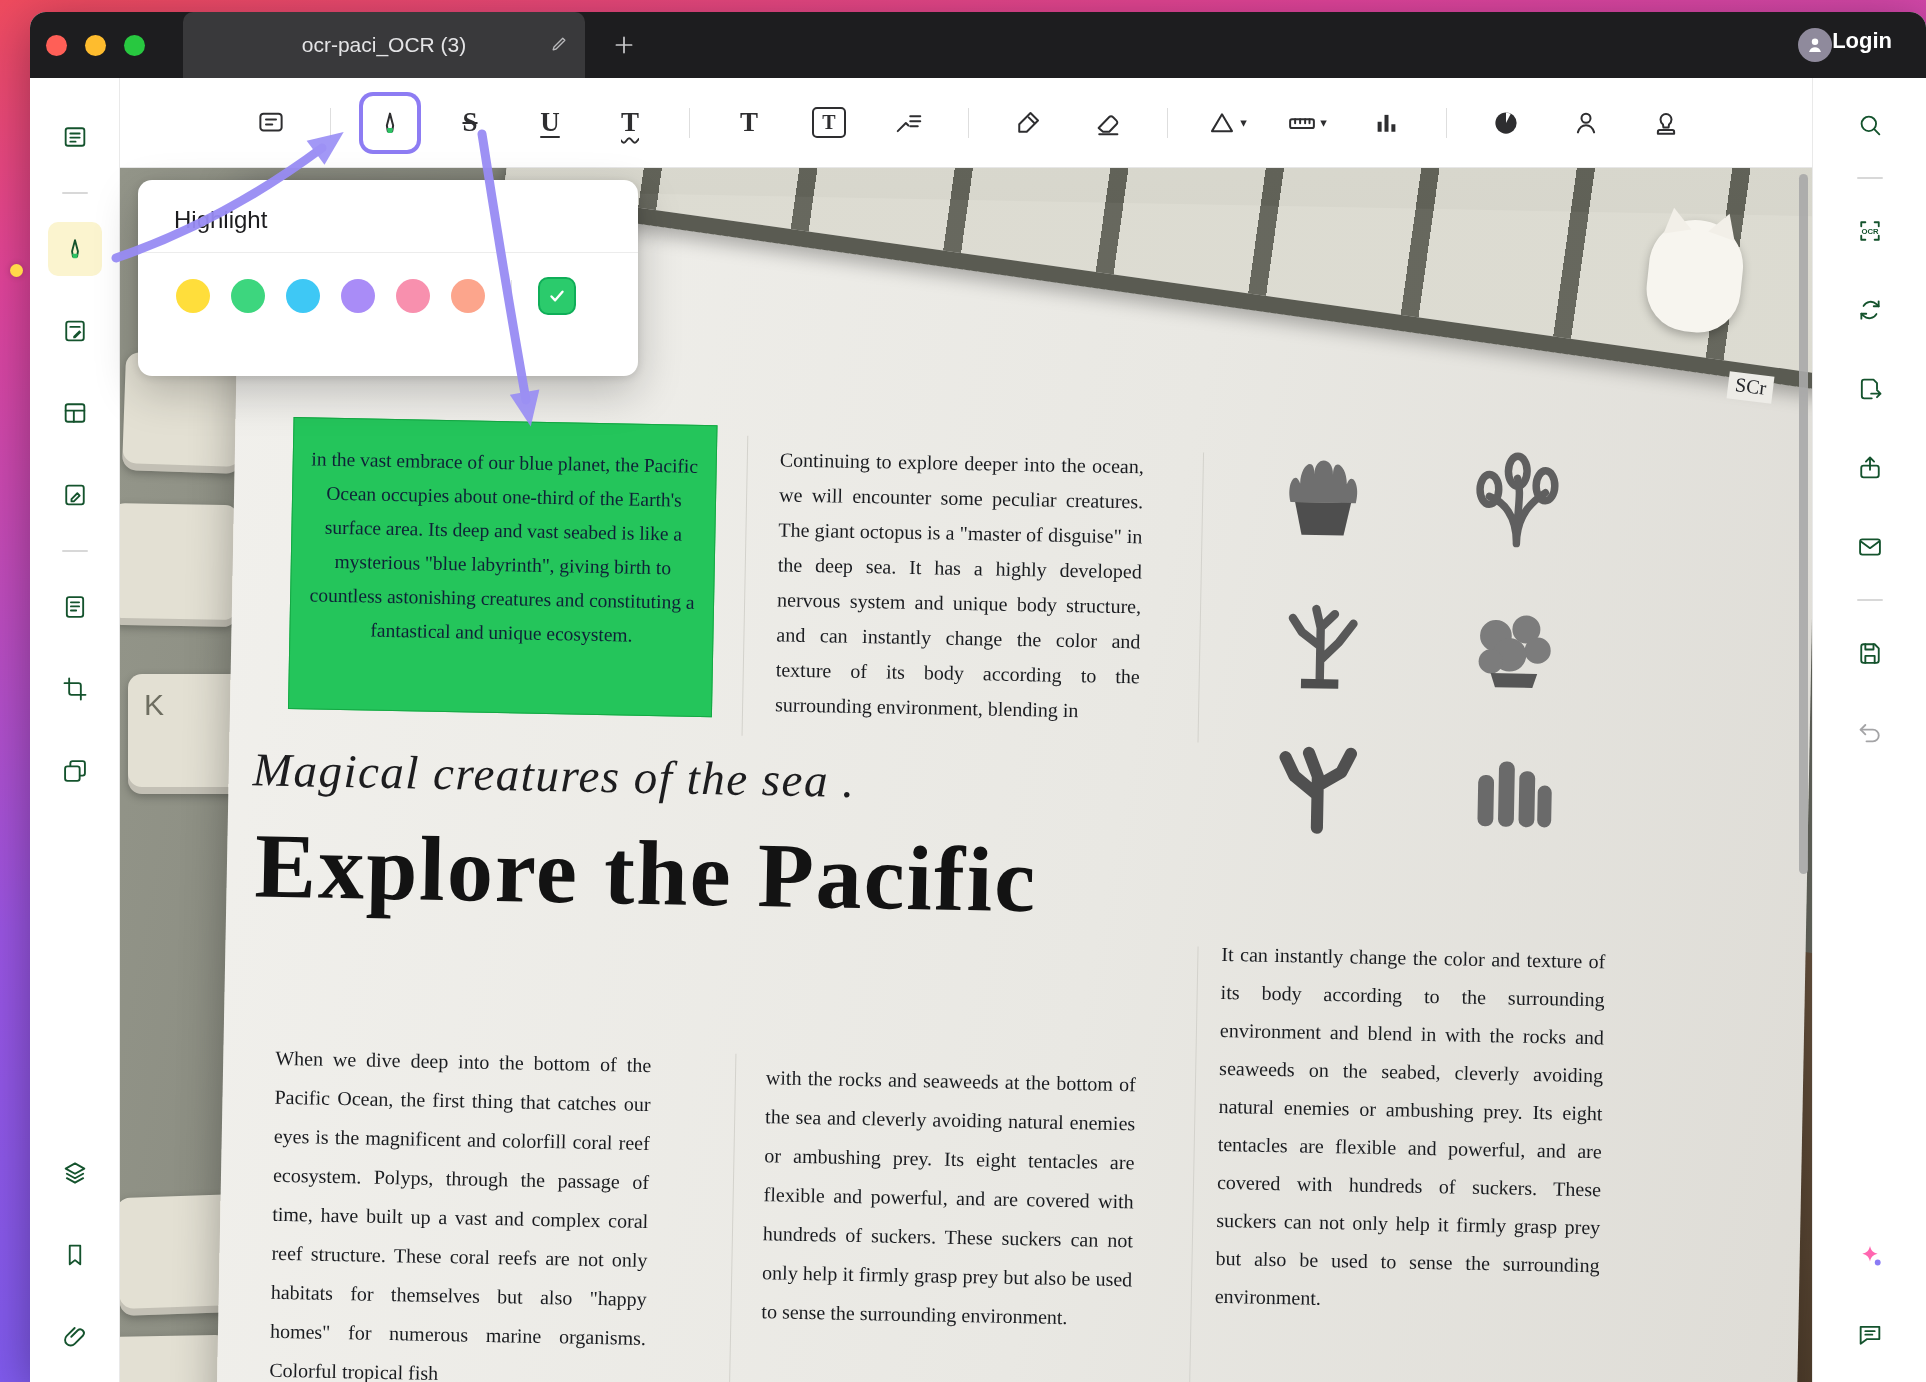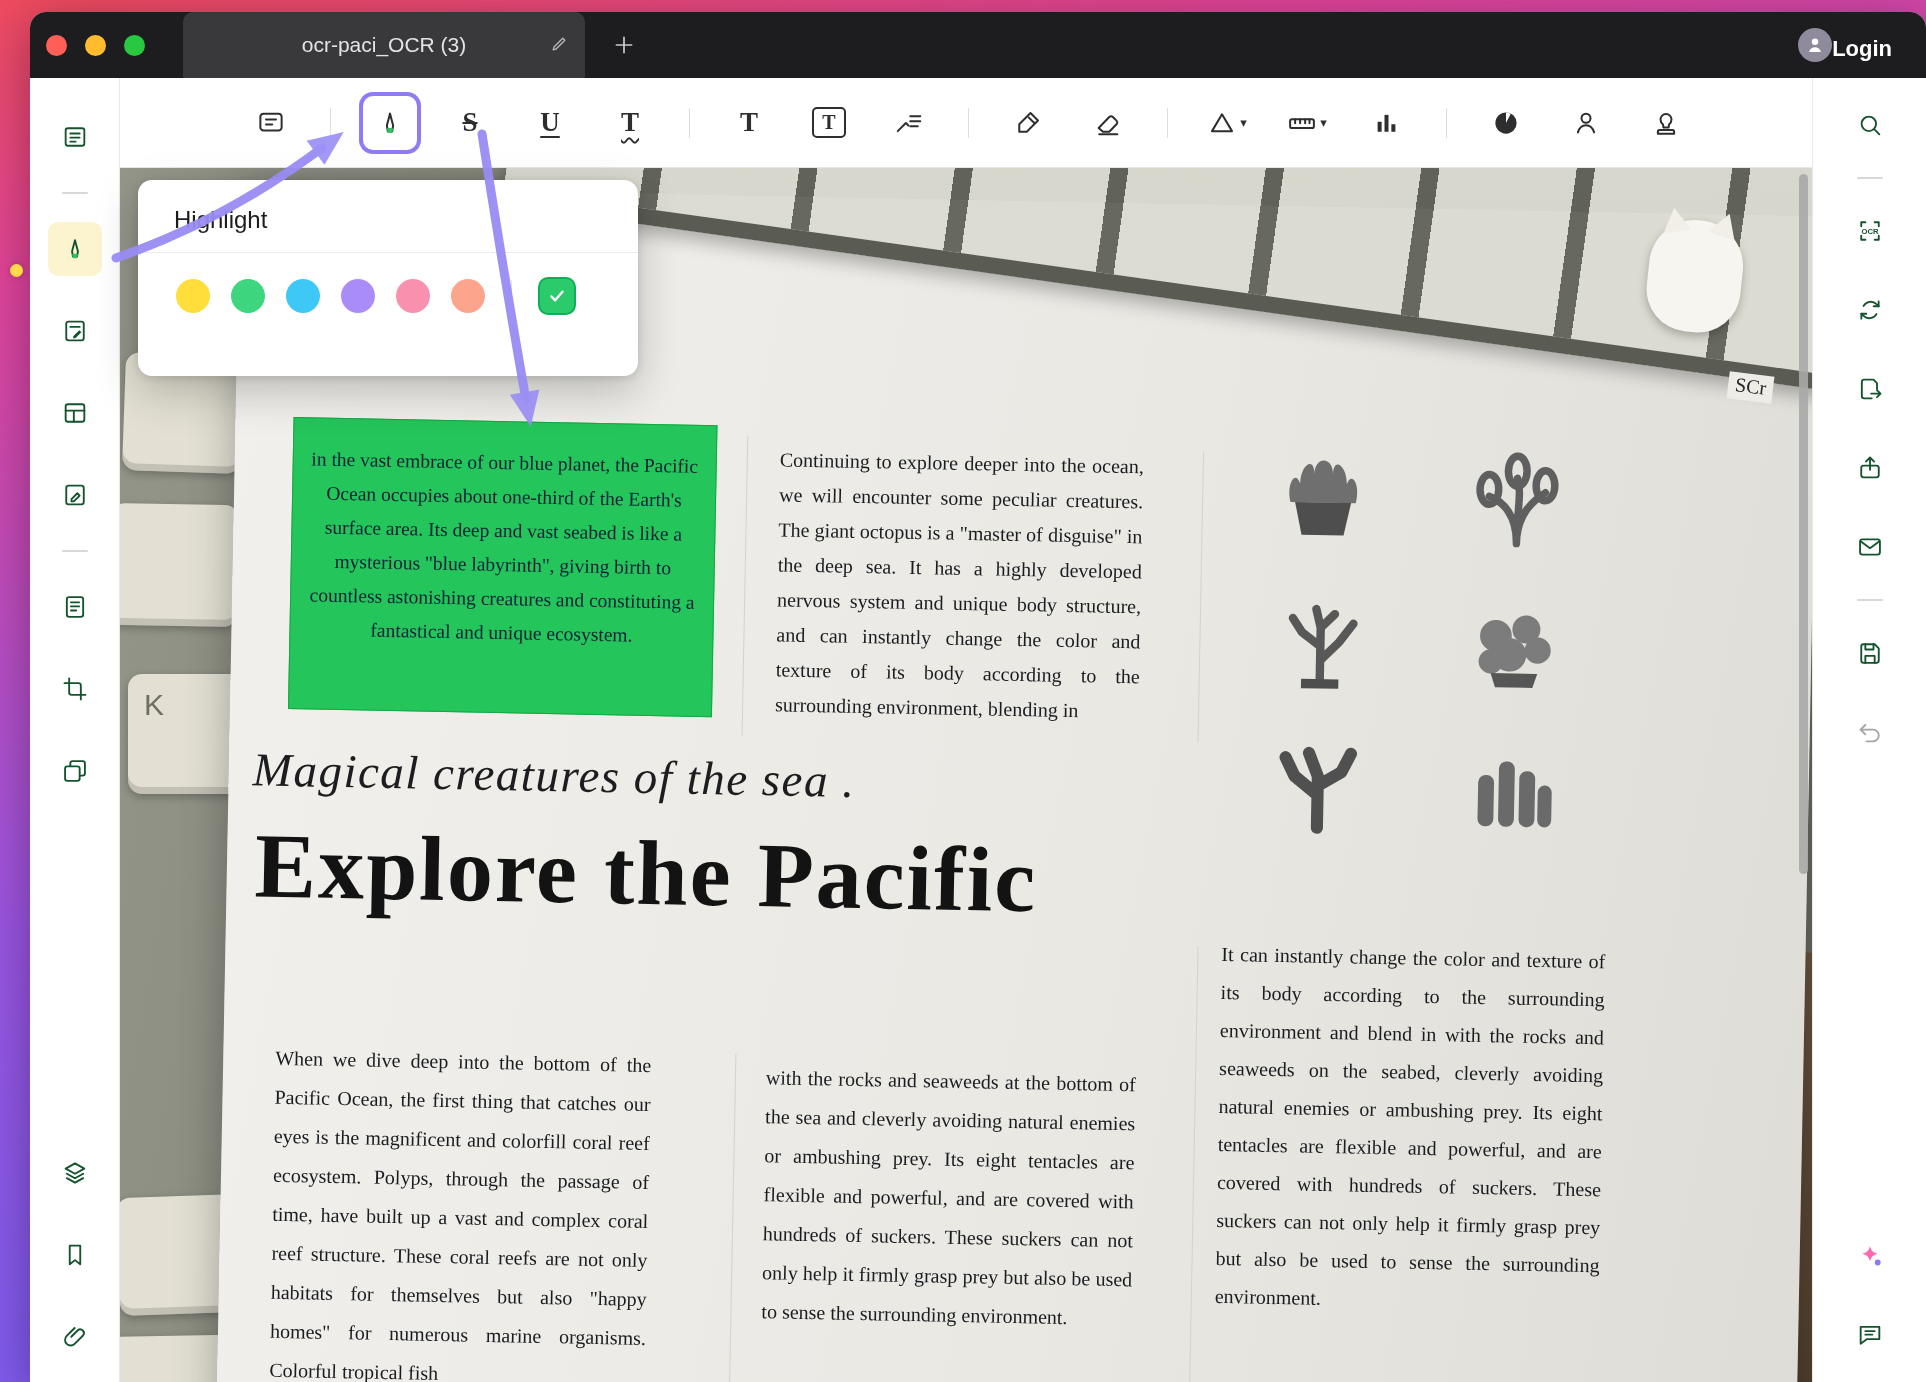--- a/index.html
+++ b/index.html
@@ -12,21 +12,21 @@
     border-radius:16px 16px 0 0;overflow:hidden;display:flex;flex-direction:column;box-shadow:0 10px 50px rgba(0,0,0,.35);}
   
   .titlebar{flex:0 0 66px;background:#1d1d1f;display:flex;align-items:center;position:relative;}
   .lights{margin-left:16px;display:flex;gap:18px;}
   .light{width:21px;height:21px;border-radius:50%;display:inline-block;cursor:pointer;}
   .light.red{background:#ff5f57;} .light.yellow{background:#febc2e;} .light.green{background:#28c840;}
   .tab{margin-left:38px;width:402px;height:66px;background:#39393b;border-radius:10px 10px 0 0;
     display:flex;align-items:center;justify-content:center;position:relative;color:#e4e4e6;font-size:21px;cursor:pointer;}
   .tab-edit{position:absolute;right:16px;top:22px;color:#b9b9bb;display:flex;}
   .newtab{margin-left:26px;background:none;border:none;color:#c9c9cb;display:flex;cursor:pointer;}
-  .login{margin-left:auto;margin-right:34px;display:flex;align-items:flex-end;gap:0;color:#fff;font-size:22px;font-weight:700;cursor:pointer;}
+  .login{margin-left:auto;margin-right:34px;display:flex;align-items:flex-start;gap:0;color:#fff;font-size:22px;font-weight:700;cursor:pointer;}
   .avatar{width:34px;height:34px;border-radius:50%;background:#8f8a9c;display:flex;align-items:center;justify-content:center;}
   
   .body-row{flex:1;display:flex;min-height:0;}
   .lsb{width:90px;flex:0 0 90px;background:#fff;border-right:1px solid #e9e9e9;display:flex;flex-direction:column;align-items:center;padding:32px 0 18px;gap:28px;}
   .rsb{width:114px;flex:0 0 114px;background:#fff;border-left:1px solid #e9e9e9;display:flex;flex-direction:column;align-items:center;padding:20px 0 20px;gap:25px;}
   .side-btn{width:54px;height:54px;border-radius:10px;display:flex;align-items:center;justify-content:center;color:#14532d;cursor:pointer;flex:0 0 auto;}
   .side-btn.active{background:var(--active-tool-bg,#fbf4cf);}
   .side-btn.muted{color:#a4a4a6;}
   .side-div{width:26px;border-top:2px solid #d8d8d8;border-radius:2px;flex:0 0 auto;}
   .side-spacer{flex:1 1 auto;}

